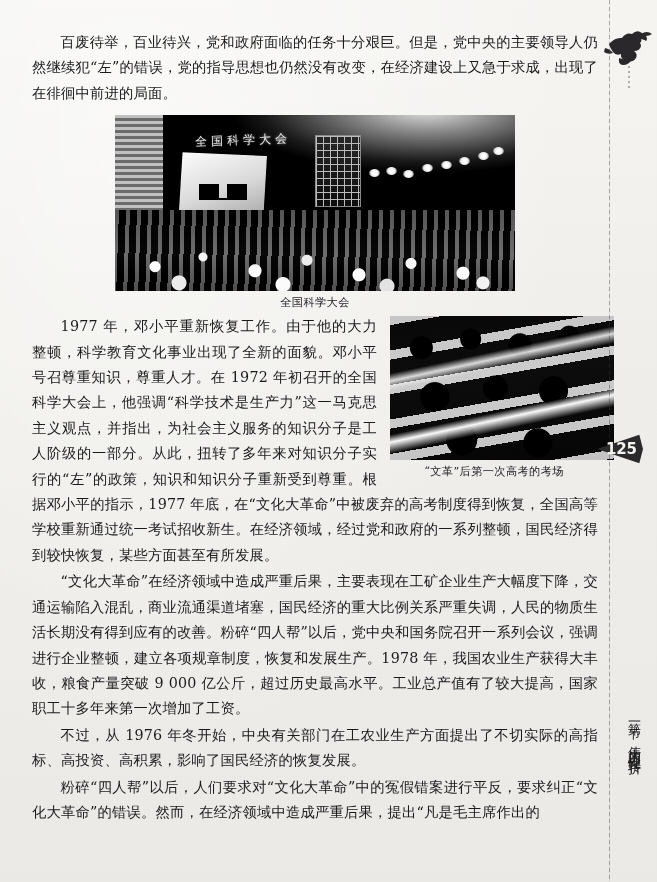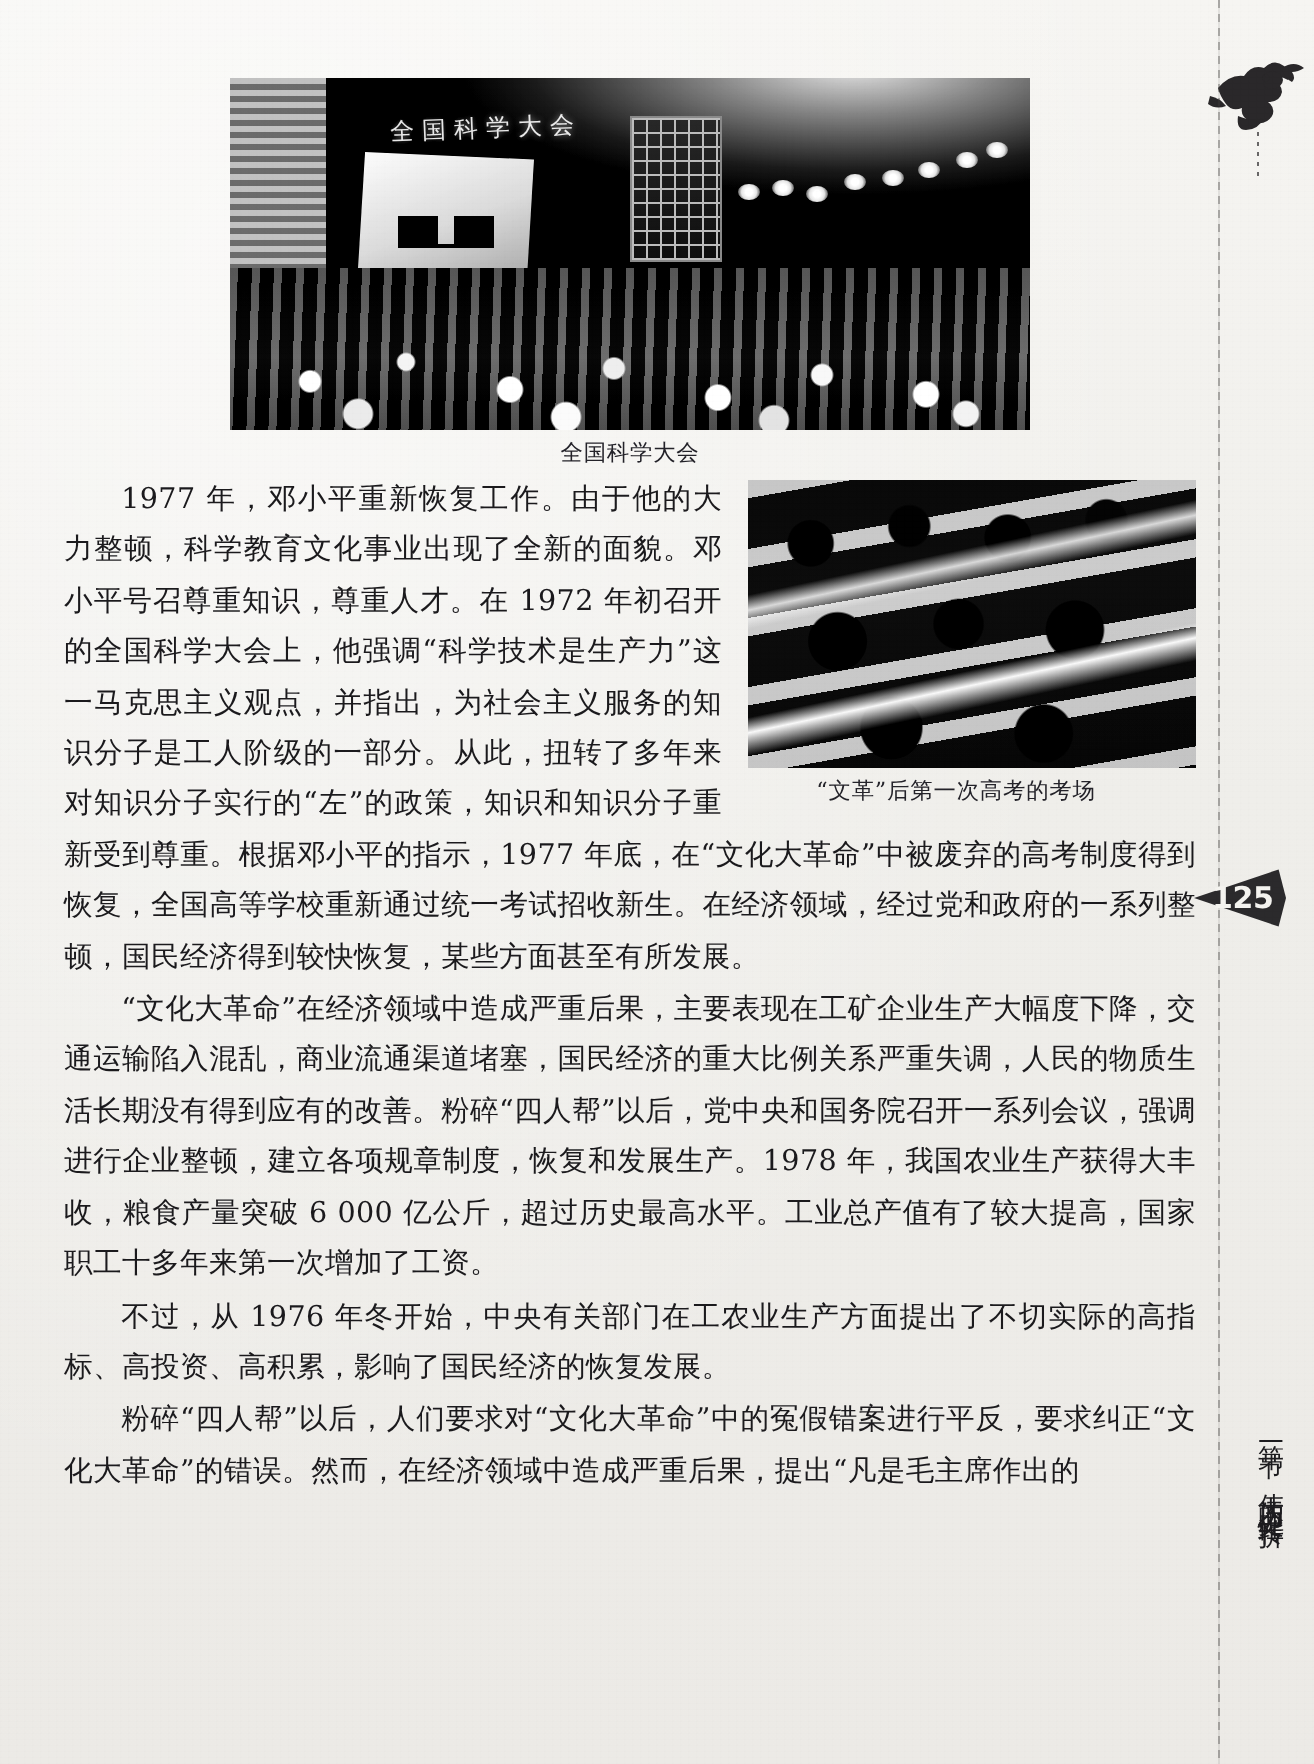--- a/index.html
+++ b/index.html
@@ -75,21 +75,21 @@
     font-size: 11.2px;
     line-height: 18px;
     text-align: center;
     color: #24232a;
     letter-spacing: .4px;
     margin-top: 3px;
   }
   .fig-right {
     float: right;
     width: 208px;
-    margin: 2px 16px 2px 13px;
+    margin: 2px 0 2px 13px;
   }
   .photo2 { width: 224px; height: 144px; }
 
   
   .hall-bg {
     position: absolute; inset: 0;
     background:
       radial-gradient(ellipse 120% 60% at 50% 108%, #e9e6df 0%, #9c968c 22%, #474440 48%, #151413 78%),
       linear-gradient(180deg, #0a0a0a 0%, #101010 30%, #1a1917 55%, #2a2825 100%);
   }
@@ -249,20 +249,21 @@
         <circle cx="30" cy="25" r="1.6"></circle>
       </g>
       <g stroke="#3a383a" stroke-width="1" fill="none" opacity=".75">
         <path d="M26 52 L26 74" stroke-dasharray="2 3"></path>
       </g>
     </svg>
   </div>
 
   <div class="body clearfix">
 
+    <p class="para">百废待举，百业待兴，党和政府面临的任务十分艰巨。但是，党中央的主要领导人仍然继续犯“左”的错误，党的指导思想也仍然没有改变，在经济建设上又急于求成，出现了在徘徊中前进的局面。</p>
 
     <div class="fig-center">
       <div class="photo photo1">
         <div class="hall-bg"></div>
         <div class="hall-ceiling"></div>
         <div class="hall-sidewall"></div>
         <div class="hall-screen"></div>
         <div class="hall-figs"></div>
         <div class="hall-banner">全国科学大会</div>
         <div class="hall-grid"></div>
@@ -286,21 +287,21 @@
         <div class="exam-bg"></div>
         <div class="exam-desks"></div>
         <div class="exam-heads"></div>
         <div class="exam-papers"></div>
       </div>
       <div class="cap">“文革”后第一次高考的考场</div>
     </div>
 
     <p class="para">1977 年，邓小平重新恢复工作。由于他的大力整顿，科学教育文化事业出现了全新的面貌。邓小平号召尊重知识，尊重人才。在 1972 年初召开的全国科学大会上，他强调“科学技术是生产力”这一马克思主义观点，并指出，为社会主义服务的知识分子是工人阶级的一部分。从此，扭转了多年来对知识分子实行的“左”的政策，知识和知识分子重新受到尊重。根据邓小平的指示，1977 年底，在“文化大革命”中被废弃的高考制度得到恢复，全国高等学校重新通过统一考试招收新生。在经济领域，经过党和政府的一系列整顿，国民经济得到较快恢复，某些方面甚至有所发展。</p>
 
-    <p class="para">“文化大革命”在经济领域中造成严重后果，主要表现在工矿企业生产大幅度下降，交通运输陷入混乱，商业流通渠道堵塞，国民经济的重大比例关系严重失调，人民的物质生活长期没有得到应有的改善。粉碎“四人帮”以后，党中央和国务院召开一系列会议，强调进行企业整顿，建立各项规章制度，恢复和发展生产。1978 年，我国农业生产获得大丰收，粮食产量突破 6 000 亿公斤，超过历史最高水平。工业总产值有了较大提高，国家职工十多年来第一次增加了工资。</p>
+    <p class="para">“文化大革命”在经济领域中造成严重后果，主要表现在工矿企业生产大幅度下降，交通运输陷入混乱，商业流通渠道堵塞，国民经济的重大比例关系严重失调，人民的物质生活长期没有得到应有的改善。粉碎“四人帮”以后，党中央和国务院召开一系列会议，强调进行企业整顿，建立各项规章制度，恢复和发展生产。1978 年，我国农业生产获得大丰收，粮食产量突破 9 000 亿公斤，超过历史最高水平。工业总产值有了较大提高，国家职工十多年来第一次增加了工资。</p>
 
     <p class="para">不过，从 1976 年冬开始，中央有关部门在工农业生产方面提出了不切实际的高指标、高投资、高积累，影响了国民经济的恢复发展。</p>
 
     <p class="para">粉碎“四人帮”以后，人们要求对“文化大革命”中的冤假错案进行平反，要求纠正“文化大革命”的错误。然而，在经济领域中造成严重后果，提出“凡是毛主席作出的</p>
   </div>
 
   <div class="vrule"></div>
 
   <div class="pagenum">
     <div class="tri"></div>

